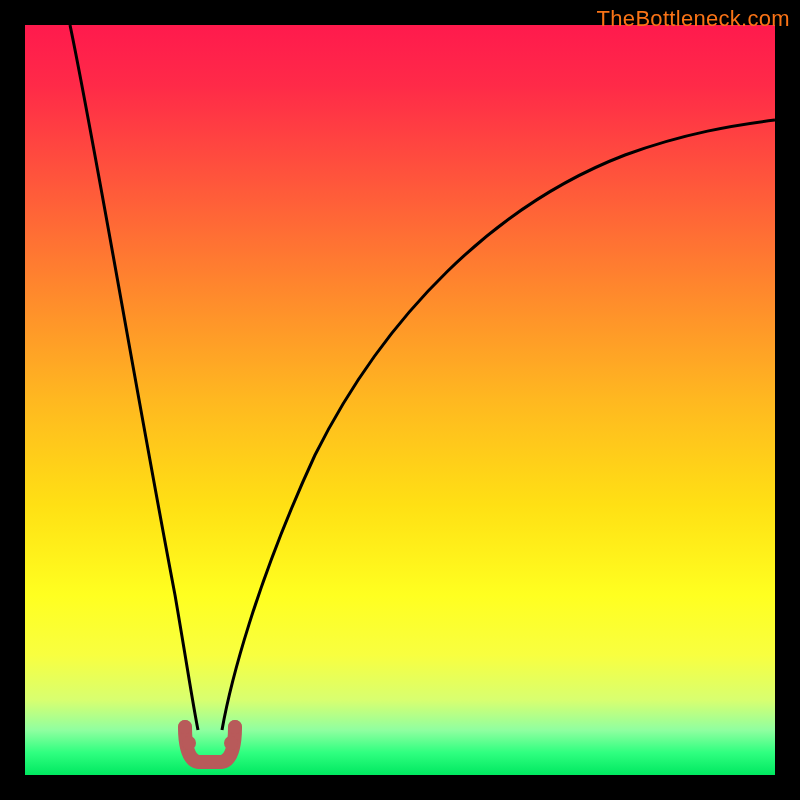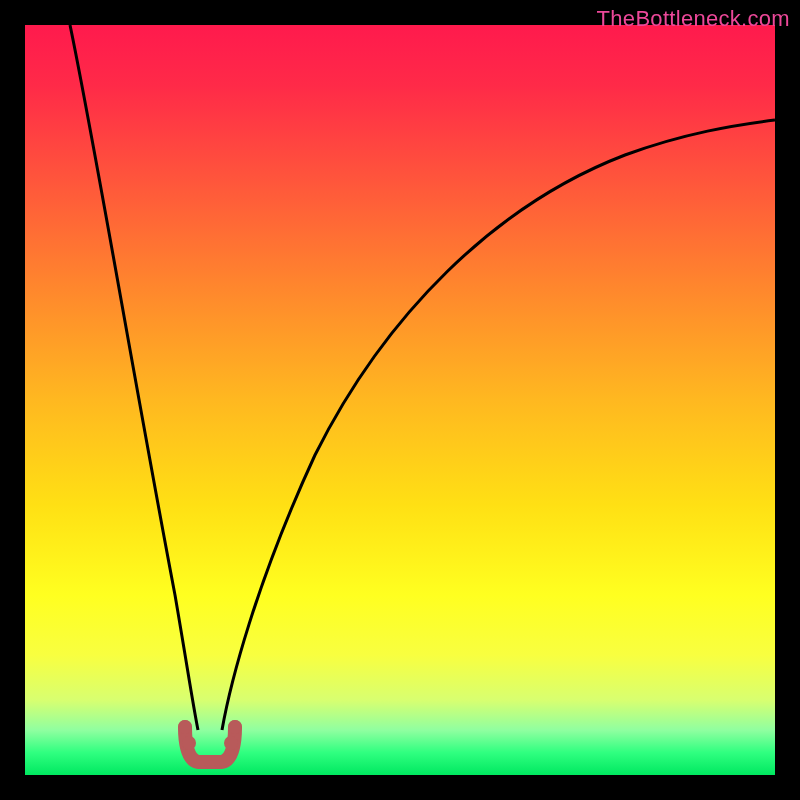--- a/index.html
+++ b/index.html
@@ -29,21 +29,21 @@
       #d8ff70 90%,
       #90ffa0 94%,
       #30ff80 97%,
       #00e860 100%
     );
   }
   .watermark {
     position: absolute;
     top: 6px;
     right: 10px;
-    color: #ec4899;
+    color: #f97316;
     font-size: 22px;
     font-weight: 500;
     letter-spacing: 0.3px;
     z-index: 10;
   }
   svg.curve {
     position: absolute;
     left: 0;
     top: 0;
     width: 750px;

